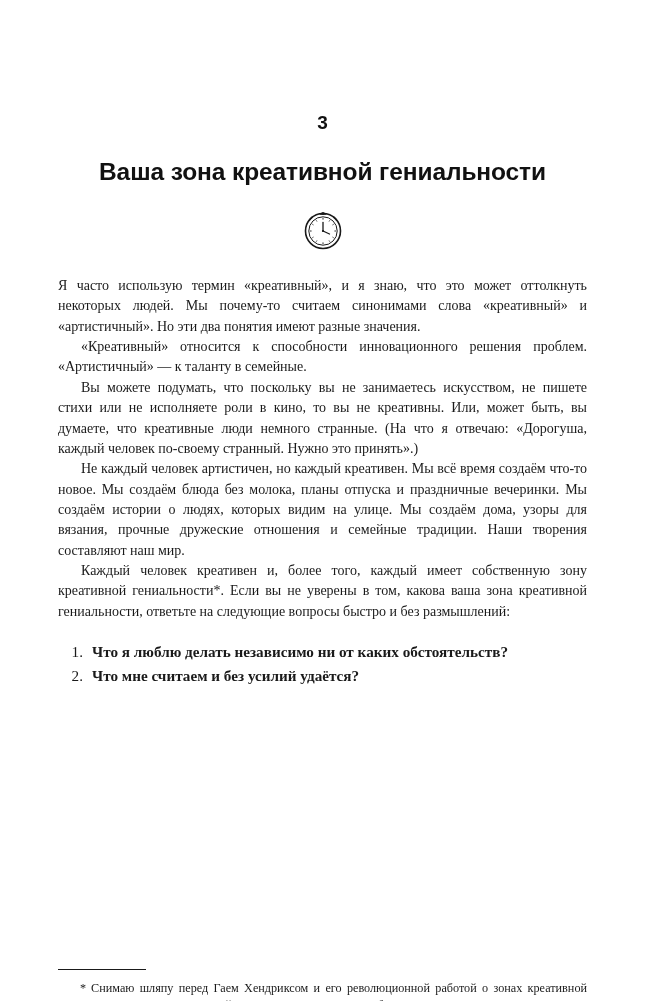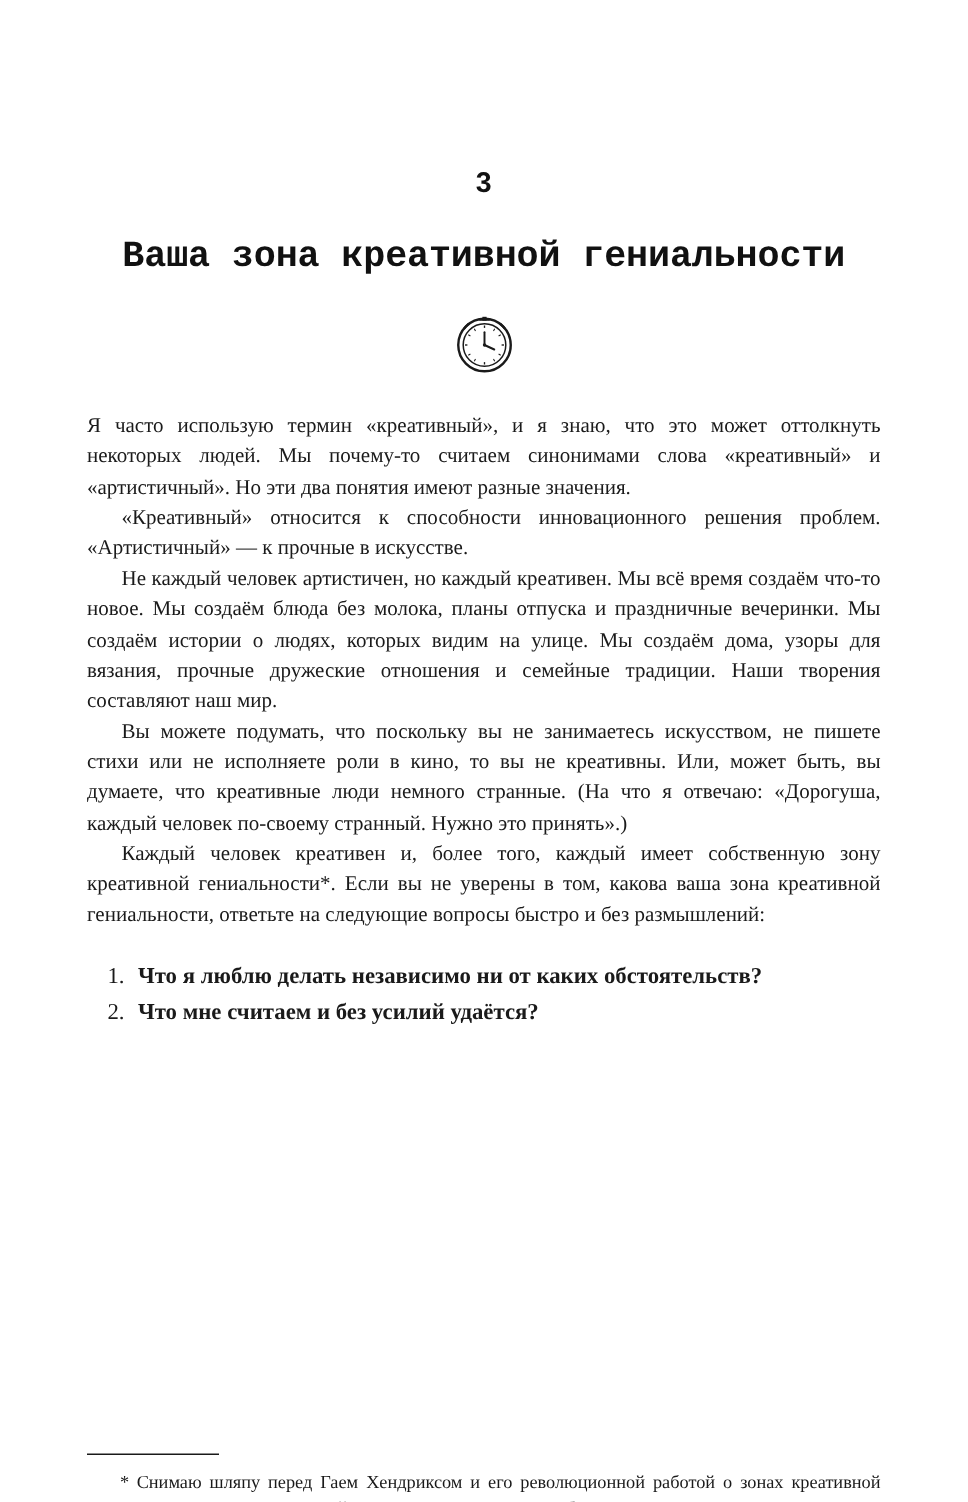--- a/index.html
+++ b/index.html
@@ -26,21 +26,21 @@
     text-align: center;
     font-family: "Liberation Sans", sans-serif;
     font-weight: bold;
     font-size: 19px;
     color: #111;
     margin-top: 112px;
     letter-spacing: 0;
   }
   .chapter-title {
     text-align: center;
-    font-family: Liberation Mono, monospace;
+    font-family: Liberation Sans, sans-serif;
     font-weight: bold;
     font-size: 24.5px;
     color: #111;
     margin-top: 24px;
     letter-spacing: -0.1px;
   }
   .ornament {
     display: flex;
     justify-content: center;
     align-items: center;
@@ -143,23 +143,23 @@
       <line x1="29.8" y1="34.8" x2="29" y2="33.4" stroke="#1a1a1a" stroke-width="0.7"></line>
       <line x1="12.2" y1="17.2" x2="13.6" y2="18" stroke="#1a1a1a" stroke-width="0.7"></line>
       <line x1="33.8" y1="17.2" x2="32.4" y2="18" stroke="#1a1a1a" stroke-width="0.7"></line>
       <line x1="12.2" y1="30.8" x2="13.6" y2="30" stroke="#1a1a1a" stroke-width="0.7"></line>
       <line x1="33.8" y1="30.8" x2="32.4" y2="30" stroke="#1a1a1a" stroke-width="0.7"></line>
     </svg>
   </div>
 
   <div class="body-text">
     <p class="first">Я часто использую термин «креативный», и я знаю, что это может оттолкнуть некоторых людей. Мы почему-то считаем синонимами слова «креативный» и «артистичный». Но эти два понятия имеют разные значения.</p>
-    <p>«Креативный» относится к способности инновационного решения проблем. «Артистичный» — к прочные в искусстве.</p>
+    <p>«Креативный» относится к способности инновационного решения проблем. «Артистичный» — к таланту в семейные.</p>
+    <p>Вы можете подумать, что поскольку вы не занимаетесь искусством, не пишете стихи или не исполняете роли в кино, то вы не креативны. Или, может быть, вы думаете, что креативные люди немного странные. (На что я отвечаю: «Дорогуша, каждый человек по-своему странный. Нужно это принять».)</p>
     <p>Не каждый человек артистичен, но каждый креативен. Мы всё время создаём что-то новое. Мы создаём блюда без молока, планы отпуска и праздничные вечеринки. Мы создаём истории о людях, которых видим на улице. Мы создаём дома, узоры для вязания, прочные дружеские отношения и семейные традиции. Наши творения составляют наш мир.</p>
-    <p>Вы можете подумать, что поскольку вы не занимаетесь искусством, не пишете стихи или не исполняете роли в кино, то вы не креативны. Или, может быть, вы думаете, что креативные люди немного странные. (На что я отвечаю: «Дорогуша, каждый человек по-своему странный. Нужно это принять».)</p>
     <p>Каждый человек креативен и, более того, каждый имеет собственную зону креативной гениальности*. Если вы не уверены в том, какова ваша зона креативной гениальности, ответьте на следующие вопросы быстро и без размышлений:</p>
   </div>
 
   <ol class="q-list">
     <li>
       <span class="q-num">1.</span>
       <span class="q-text">Что я люблю делать независимо ни от каких обстоятельств?</span>
     </li>
     <li>
       <span class="q-num">2.</span>

